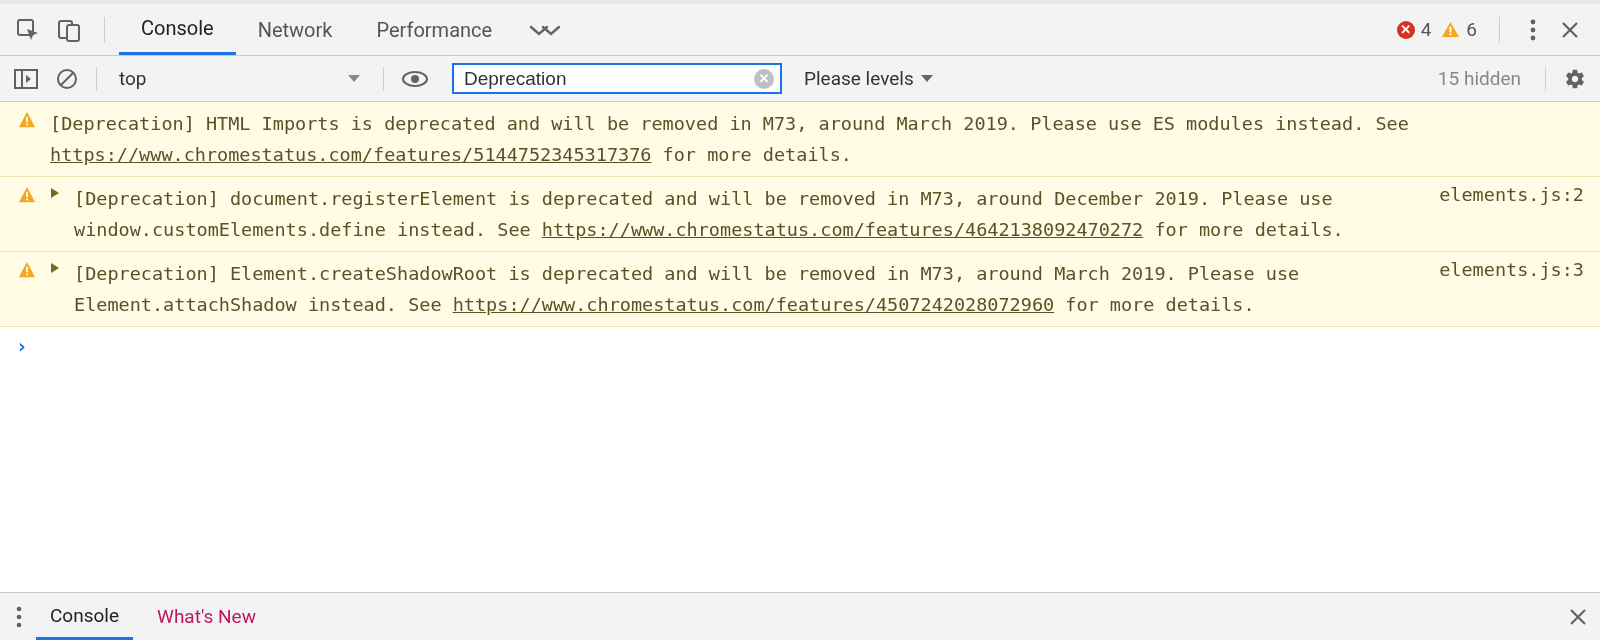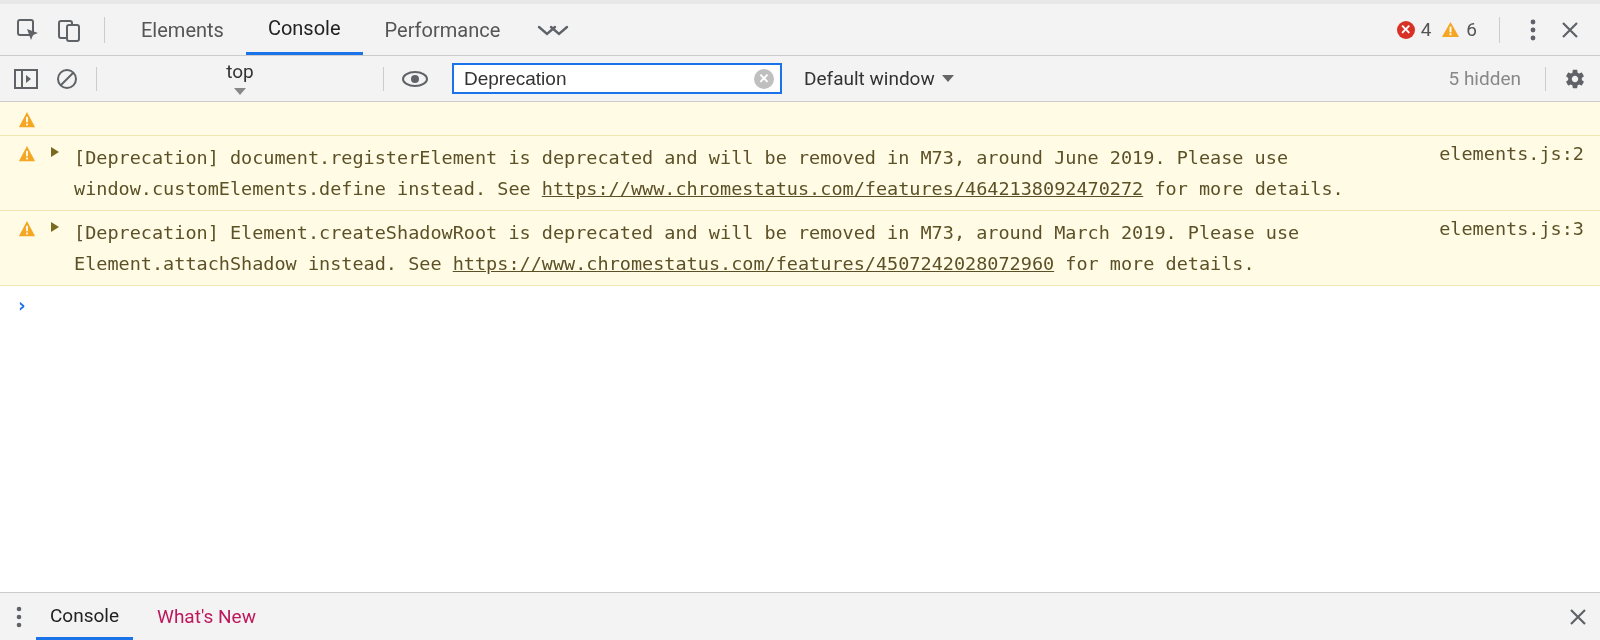--- a/index.html
+++ b/index.html
@@ -18,21 +18,21 @@
   .tabbar .right { display:flex; align-items:center; gap:10px; padding-right:4px; }
   .badge { display:flex; align-items:center; gap:6px; font-size:19px; color:#555;}
   .err-circle { width:18px; height:18px; border-radius:50%; background:#d93025; color:#fff; font-size:13px; display:flex; align-items:center; justify-content:center; font-weight:bold; line-height:1;}
   .warn-tri-small svg { display:block; }
 
   .icon-btn { display:flex; align-items:center; justify-content:center; cursor:pointer; color:#5f6368; }
 
   
   .toolbar { height:46px; background:#f3f3f3; border-bottom:1px solid #ccc; display:flex; align-items:center; padding:0 14px; gap:10px;}
   .toolbar .sep { width:1px; height:24px; background:#ccc; margin:0 8px;}
-  .ctx-select { display:flex; align-items:center; gap:4px; font-size:19px; color:#333; padding:2px 4px; min-width:250px; justify-content:space-between;flex-direction:column;}
+  .ctx-select { display:flex; align-items:center; gap:4px; font-size:19px; color:#333; padding:2px 4px; min-width:250px; justify-content:space-between;}
   .ctx-select .caret { color:#888; }
   .filter-box { display:flex; align-items:center; border:2px solid #1a73e8; background:#fff; height:31px; width:330px; padding:0 6px 0 10px; }
   .filter-box input { border:none; outline:none; font-size:19px; flex:1; background:transparent; color:#333;}
   .clear-btn { width:20px; height:20px; border-radius:50%; background:#bfbfbf; color:#fff; display:flex; align-items:center; justify-content:center; font-size:13px; cursor:pointer; line-height:1; font-weight:bold;}
   .levels { display:flex; align-items:center; gap:6px; font-size:19px; color:#333; padding-left:12px;}
   .toolbar .flex { flex:1; }
   .hidden-count { color:#888; font-size:19px; }
 
   
   .console { flex:1; background:#fff; overflow:auto; }
@@ -67,22 +67,22 @@
     </span>
     <span class="icon-btn">
       <svg width="22" height="24" viewBox="0 0 22 24" fill="none" stroke="#5f6368" stroke-width="2">
         <rect x="1" y="3" width="13" height="17" rx="2"></rect>
           <rect x="9" y="7" width="12" height="16" rx="2" fill="#f3f3f3"></rect>
       </svg>
     </span>
   </div>
   <div class="divider"></div>
   <div class="tabs">
-    <div class="tab">Elements</div>
     <div class="tab active">Console</div>
+    <div class="tab">Network</div>
     <div class="tab">Performance</div>
   </div>
   <div class="more icon-btn">
     <svg width="22" height="14" viewBox="0 0 22 14" stroke="#5f6368" stroke-width="2.4" fill="none" stroke-linecap="round">
         <path d="M3 4 L11 11 L19 4"></path>
       </svg>
     <svg width="22" height="14" viewBox="0 0 22 14" stroke="#5f6368" stroke-width="2.4" fill="none" stroke-linecap="round" style="margin-left:-10px">
         <path d="M3 4 L11 11 L19 4"></path>
       </svg>
   </div>
@@ -146,64 +146,67 @@
     <svg width="26" height="18" viewBox="0 0 26 18" fill="none" stroke="#5f6368" stroke-width="2">
         <ellipse cx="13" cy="9" rx="12" ry="7"></ellipse>
         <circle cx="13" cy="9" r="4" fill="#5f6368" stroke="none"></circle>
       </svg>
   </span>
   <div class="filter-box" style="margin-left:14px">
     <input value="Deprecation" style="">
     <span class="clear-btn">✕</span>
   </div>
   <div class="levels">
-    <span>Default window</span>
+    <span>Please levels</span>
     <span>
       <svg width="14" height="10" viewBox="0 0 14 10" fill="#666">
           <path d="M1 1 L7 8 L13 1 Z"></path>
         </svg>
     </span>
   </div>
   <div class="flex"></div>
-  <span class="hidden-count">5 hidden</span>
+  <span class="hidden-count">15 hidden</span>
   <div class="sep" style="margin-left:14px"></div>
   <span class="icon-btn">
     <svg width="22" height="22" viewBox="0 0 24 24" fill="#5f6368">
         <path d="M19.4 13c.04-.33.07-.66.07-1s-.03-.67-.07-1l2.11-1.65c.19-.15.24-.42.12-.64l-2-3.46c-.12-.22-.39-.3-.61-.22l-2.49 1c-.52-.4-1.08-.73-1.69-.98l-.38-2.65C14.42 2.18 14.23 2 14 2h-4c-.23 0-.42.18-.46.4l-.38 2.65c-.61.25-1.17.58-1.69.98l-2.49-1c-.22-.08-.49 0-.61.22l-2 3.46c-.12.22-.07.49.12.64L4.6 11c-.04.33-.07.66-.07 1s.03.67.07 1l-2.11 1.65c-.19.15-.24.42-.12.64l2 3.46c.12.22.39.3.61.22l2.49-1c.52.4 1.08.73 1.69.98l.38 2.65c.04.22.23.4.46.4h4c.23 0 .42-.18.46-.4l.38-2.65c.61-.25 1.17-.58 1.69-.98l2.49 1c.22.08.49 0 .61-.22l2-3.46c.12-.22.07-.49-.12-.64L19.4 13zM12 15.5c-1.93 0-3.5-1.57-3.5-3.5s1.57-3.5 3.5-3.5 3.5 1.57 3.5 3.5-1.57 3.5-3.5 3.5z"></path>
       </svg>
   </span>
 </div>
 
 <div class="console">
 
   <div class="msg">
     <span class="gutter">
       <svg width="18" height="18" viewBox="0 0 20 20">
           <path d="M10 1 L19 18 L1 18 Z" fill="#f5a623"></path>
           <rect x="9" y="6.5" width="2" height="6" fill="#fff"></rect>
           <rect x="9" y="14" width="2" height="2" fill="#fff"></rect>
         </svg>
     </span>
+    <div class="text">
+      <span>[Deprecation] HTML Imports is deprecated and will be removed in M73, around March 2019. Please use ES modules instead. See </span><a>https://www.chromestatus.com/features/5144752345317376</a><span> for more details.</span>
+    </div>
   </div>
 
   <div class="msg">
     <span class="gutter">
       <svg width="18" height="18" viewBox="0 0 20 20">
           <path d="M10 1 L19 18 L1 18 Z" fill="#f5a623"></path>
           <rect x="9" y="6.5" width="2" height="6" fill="#fff"></rect>
           <rect x="9" y="14" width="2" height="2" fill="#fff"></rect>
         </svg>
     </span>
     <span class="disclose">
       <svg width="10" height="12" viewBox="0 0 10 12" fill="#7a6a1f">
           <path d="M1 1 L9 6 L1 11 Z"></path>
         </svg>
     </span>
     <div class="text">
-      <span>[Deprecation] document.registerElement is deprecated and will be removed in M73, around June 2019. Please use window.customElements.define instead. See </span><a>https://www.chromestatus.com/features/4642138092470272</a><span> for more details.</span>
+      <span>[Deprecation] document.registerElement is deprecated and will be removed in M73, around December 2019. Please use window.customElements.define instead. See </span><a>https://www.chromestatus.com/features/4642138092470272</a><span> for more details.</span>
     </div>
     <a class="src">elements.js:2</a>
   </div>
 
   <div class="msg">
     <span class="gutter">
       <svg width="18" height="18" viewBox="0 0 20 20">
           <path d="M10 1 L19 18 L1 18 Z" fill="#f5a623"></path>
           <rect x="9" y="6.5" width="2" height="6" fill="#fff"></rect>
           <rect x="9" y="14" width="2" height="2" fill="#fff"></rect>

